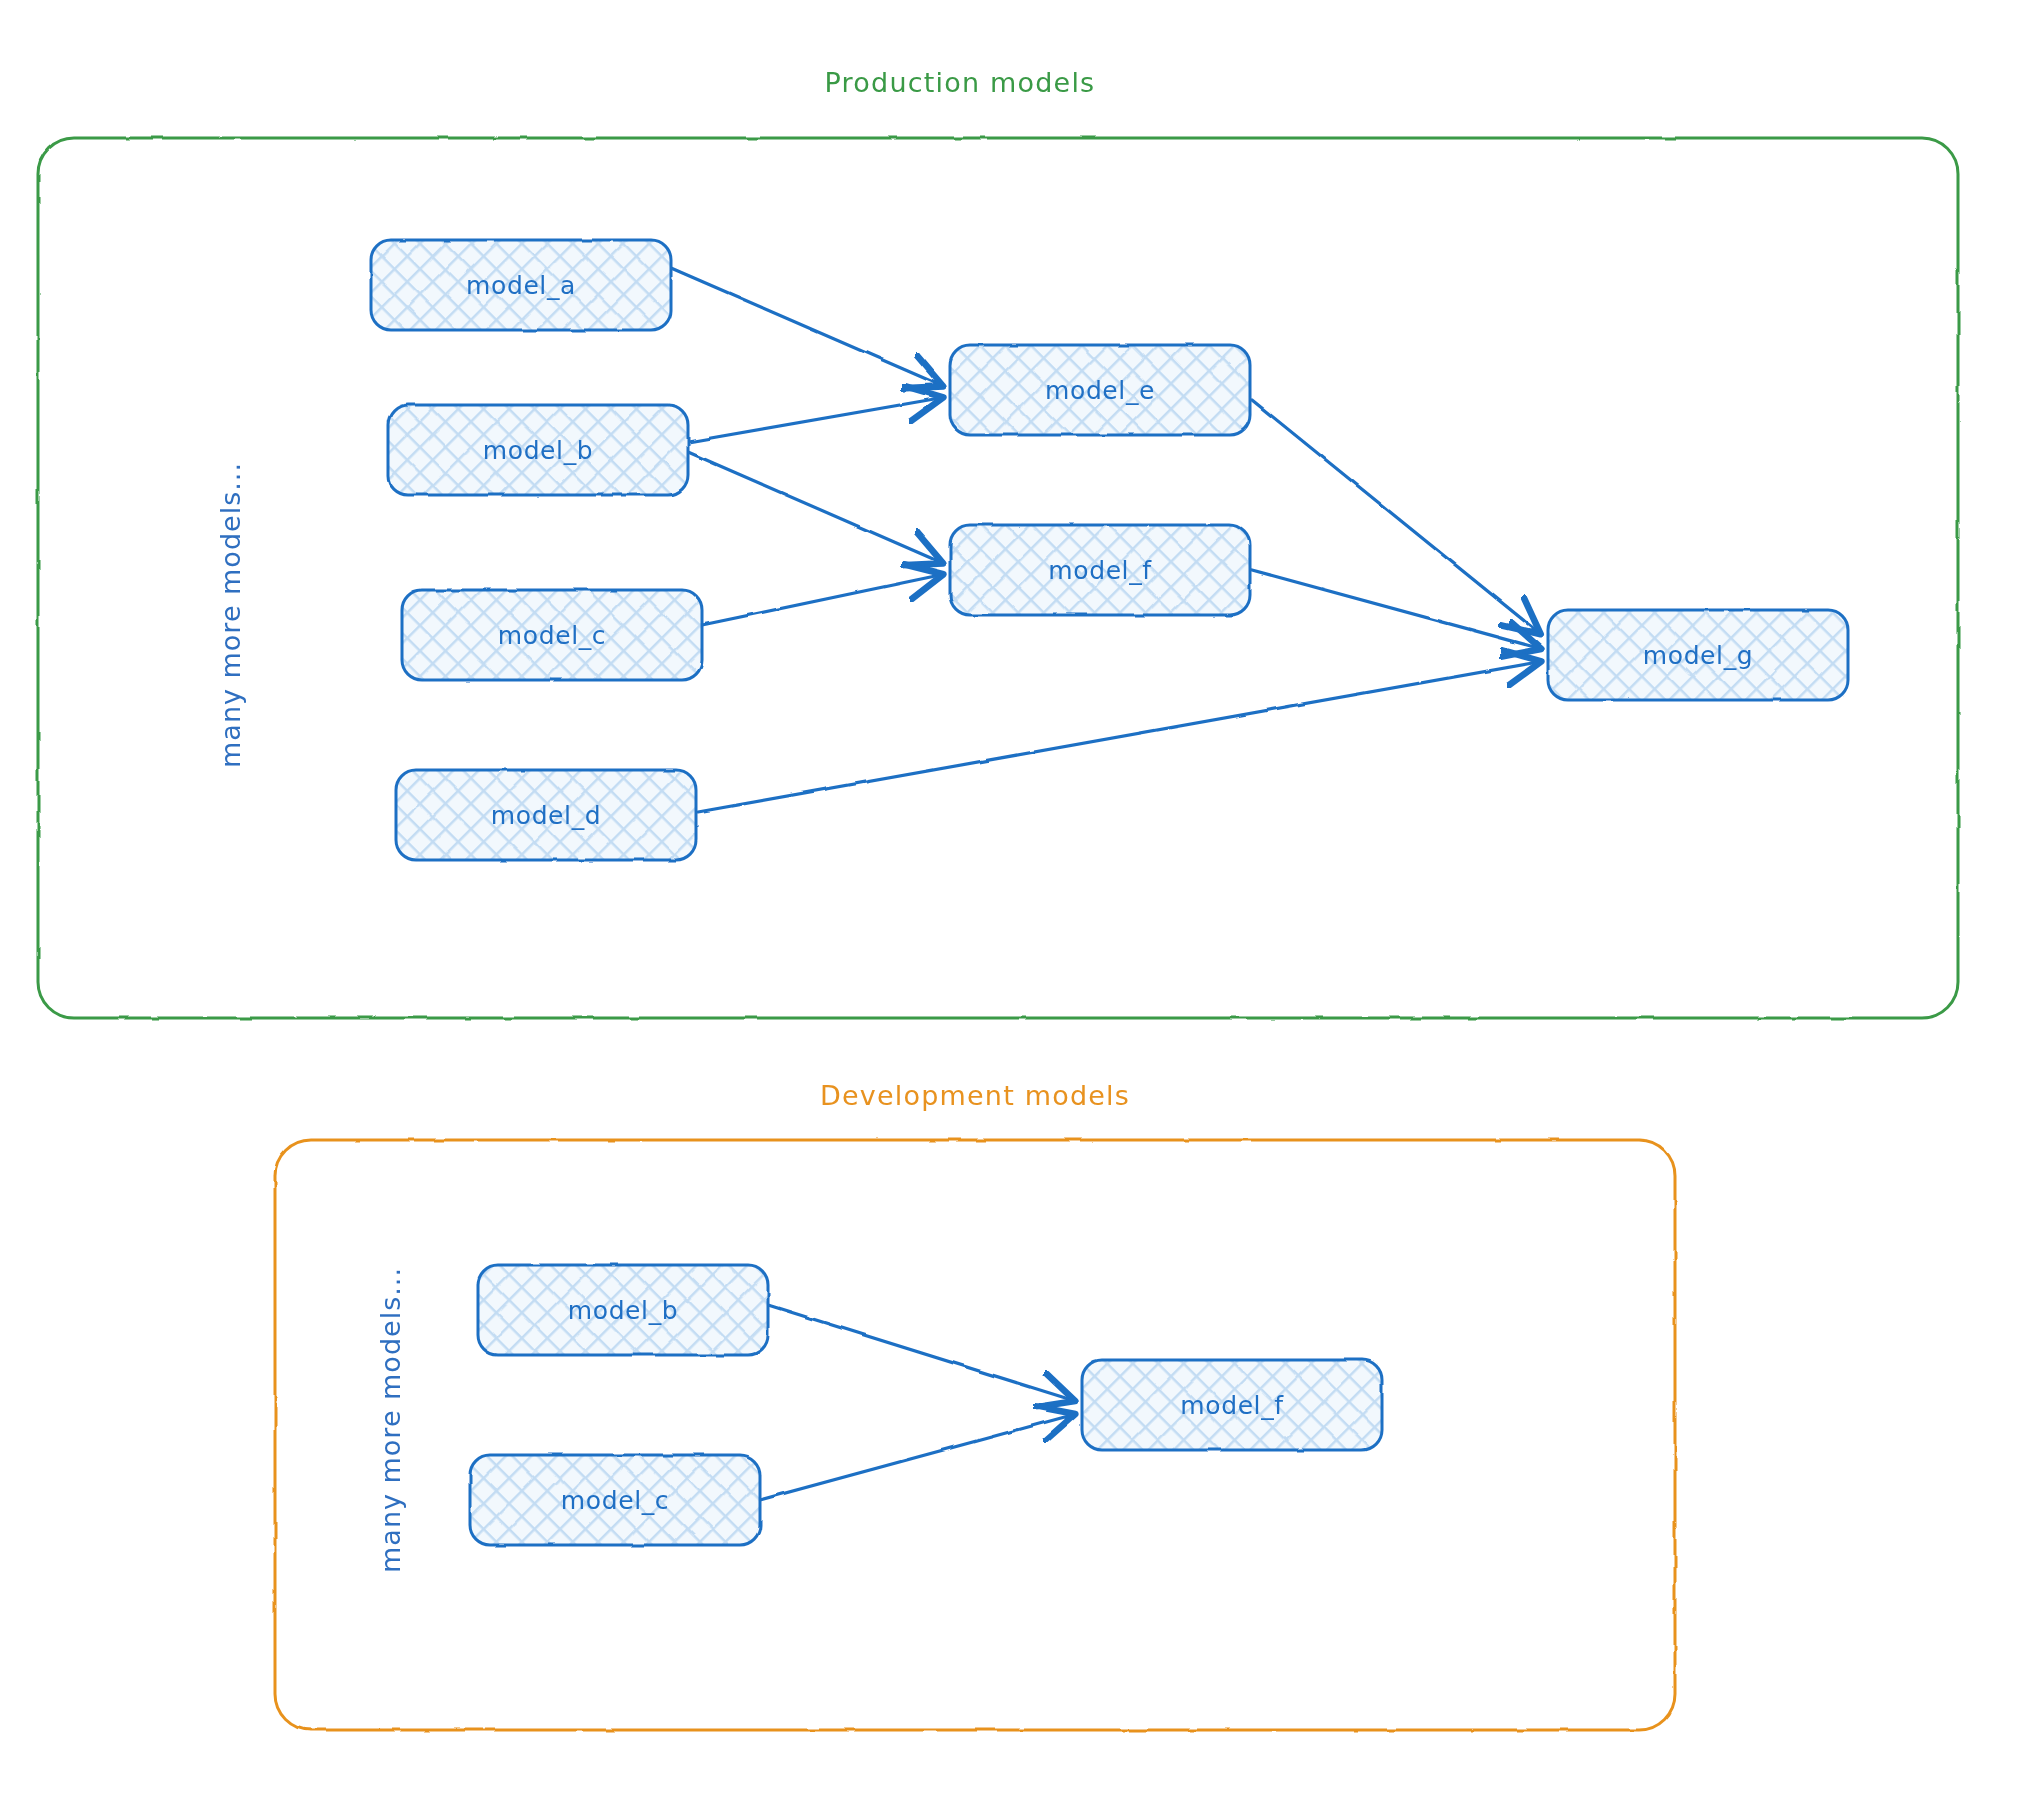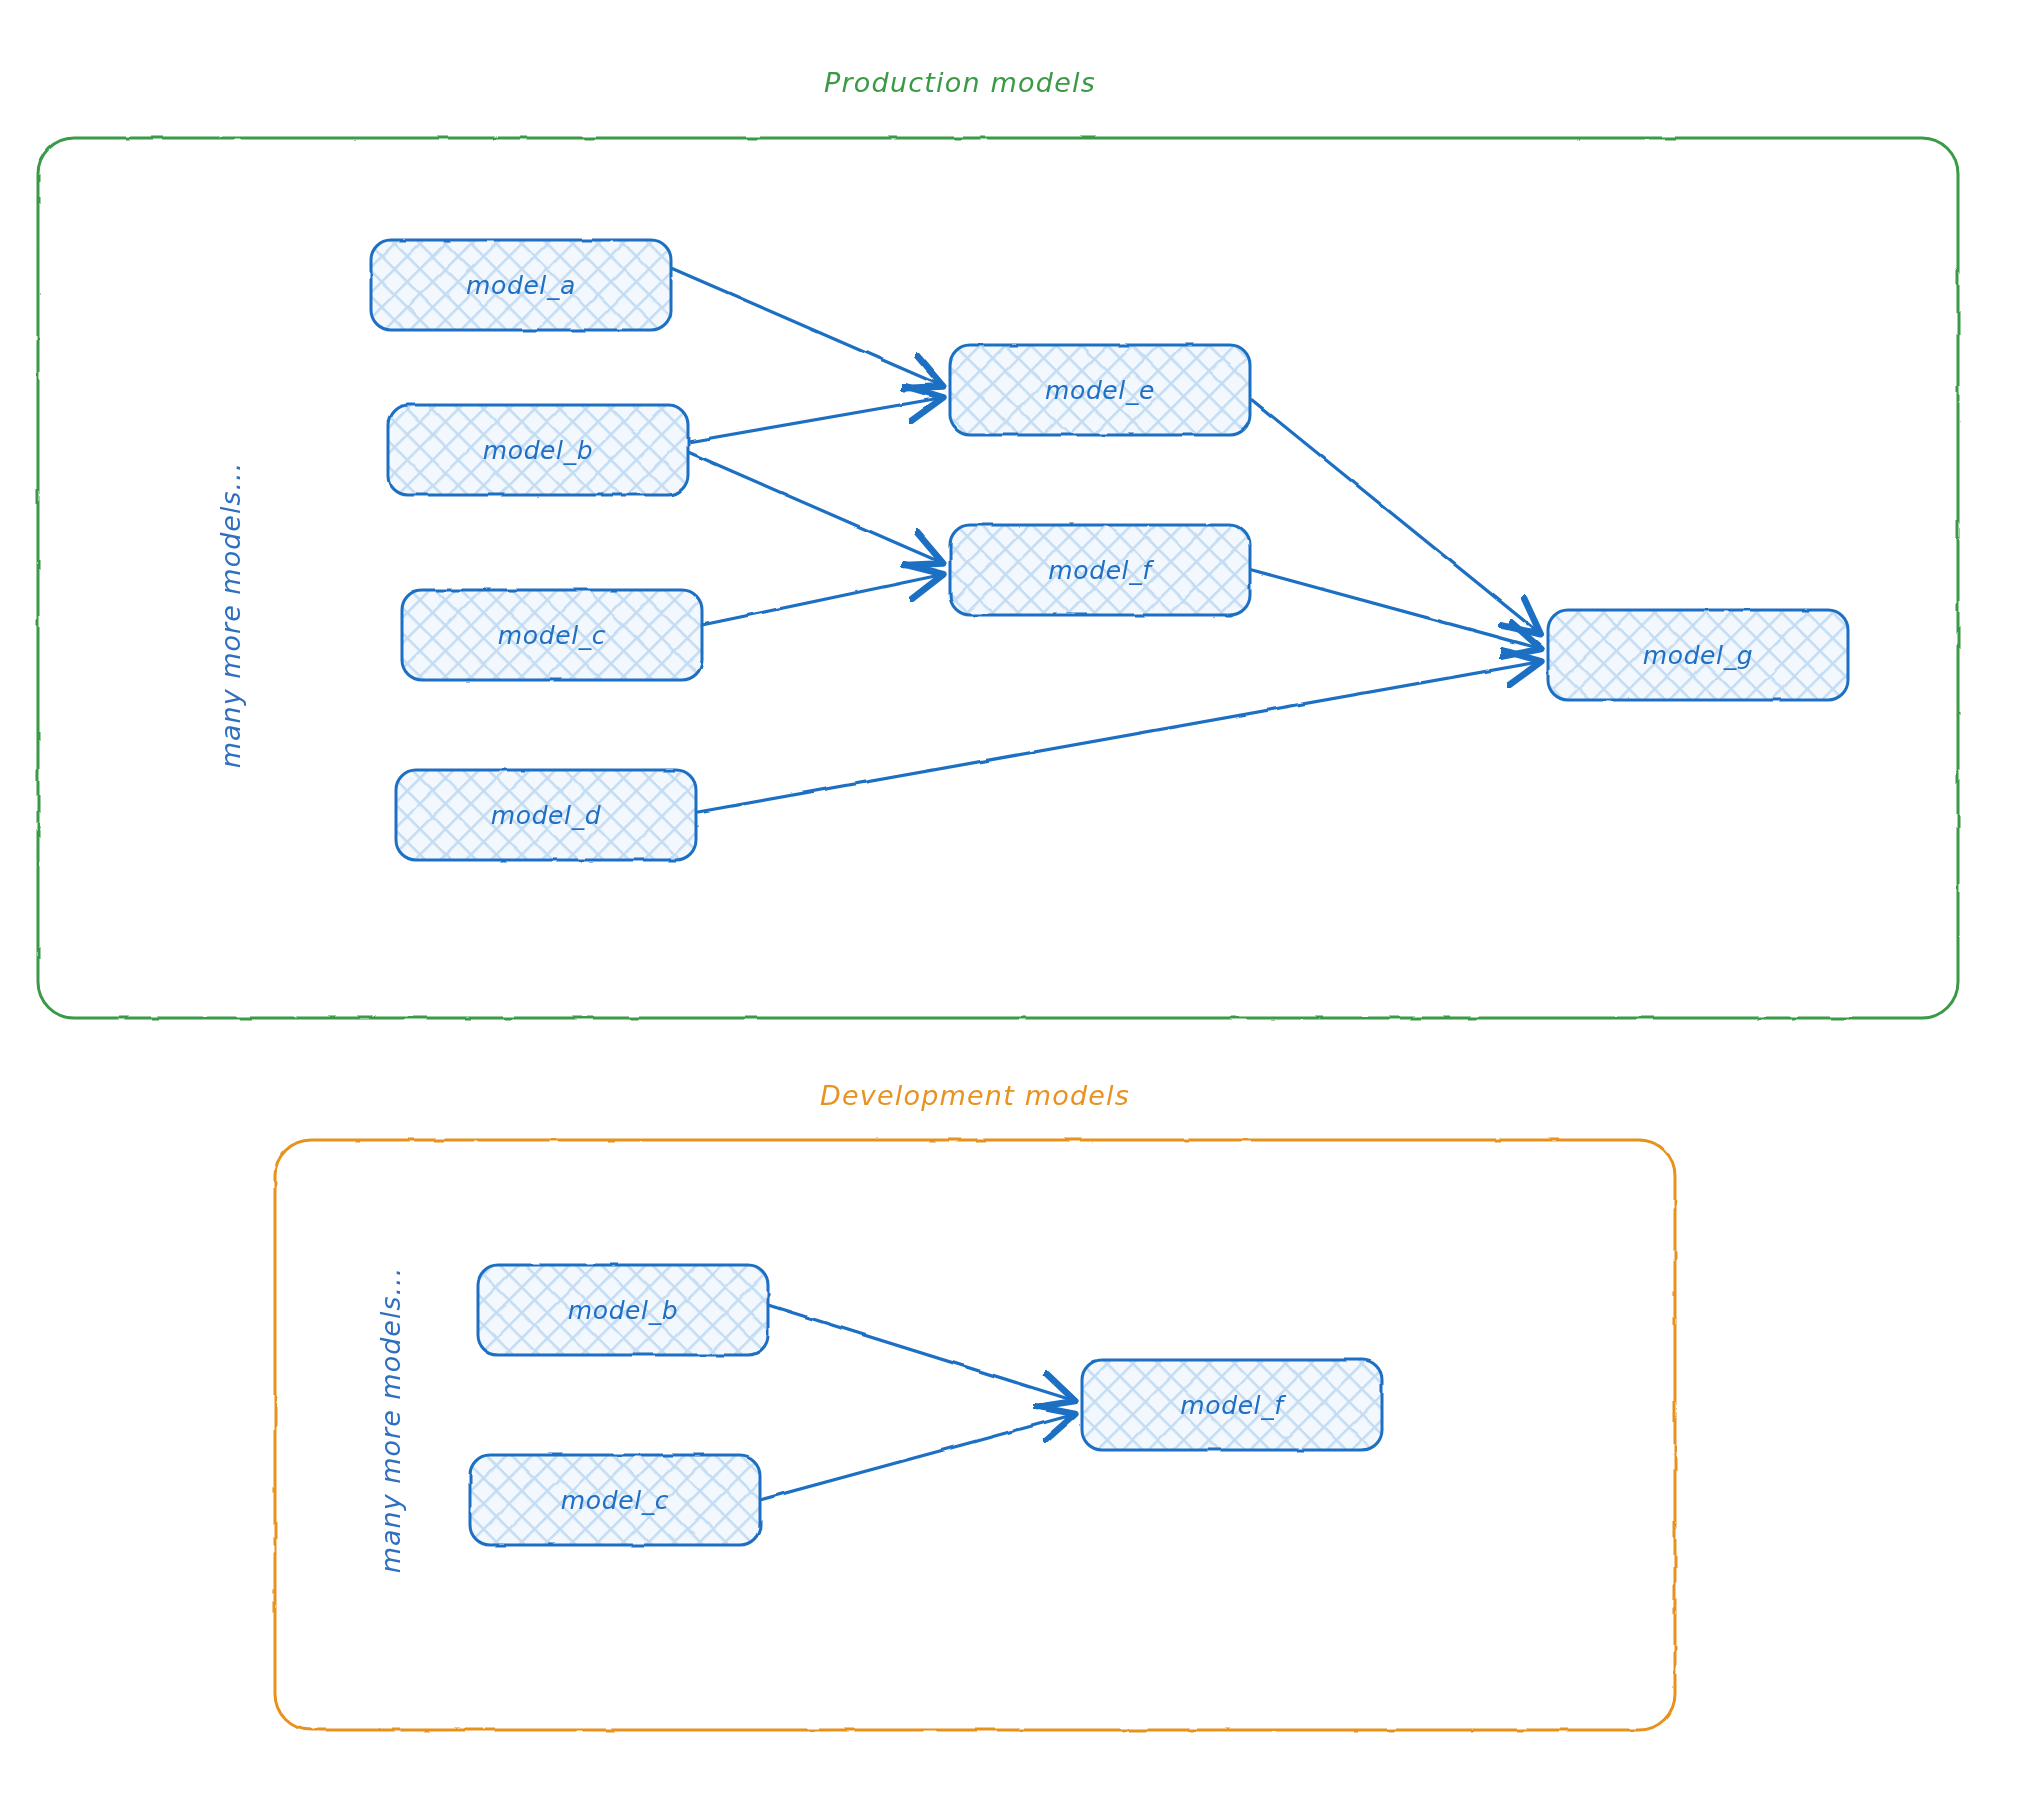--- a/index.html
+++ b/index.html
@@ -12,21 +12,20 @@
     height: 1818px;
     font-family: "DejaVu Sans", sans-serif;
     position: relative;
     overflow: hidden;
   }
   #stage {
     position: absolute;
     left: 0; top: 0;
     width: 2024px;
     height: 1818px;
-    font-style: italic;
   }
   svg#diagram {
     position: absolute;
     left: 0; top: 0;
     width: 2024px;
     height: 1818px;
     display: block;
   }
   .grp-title {
     font-family: "DejaVu Sans", sans-serif;

